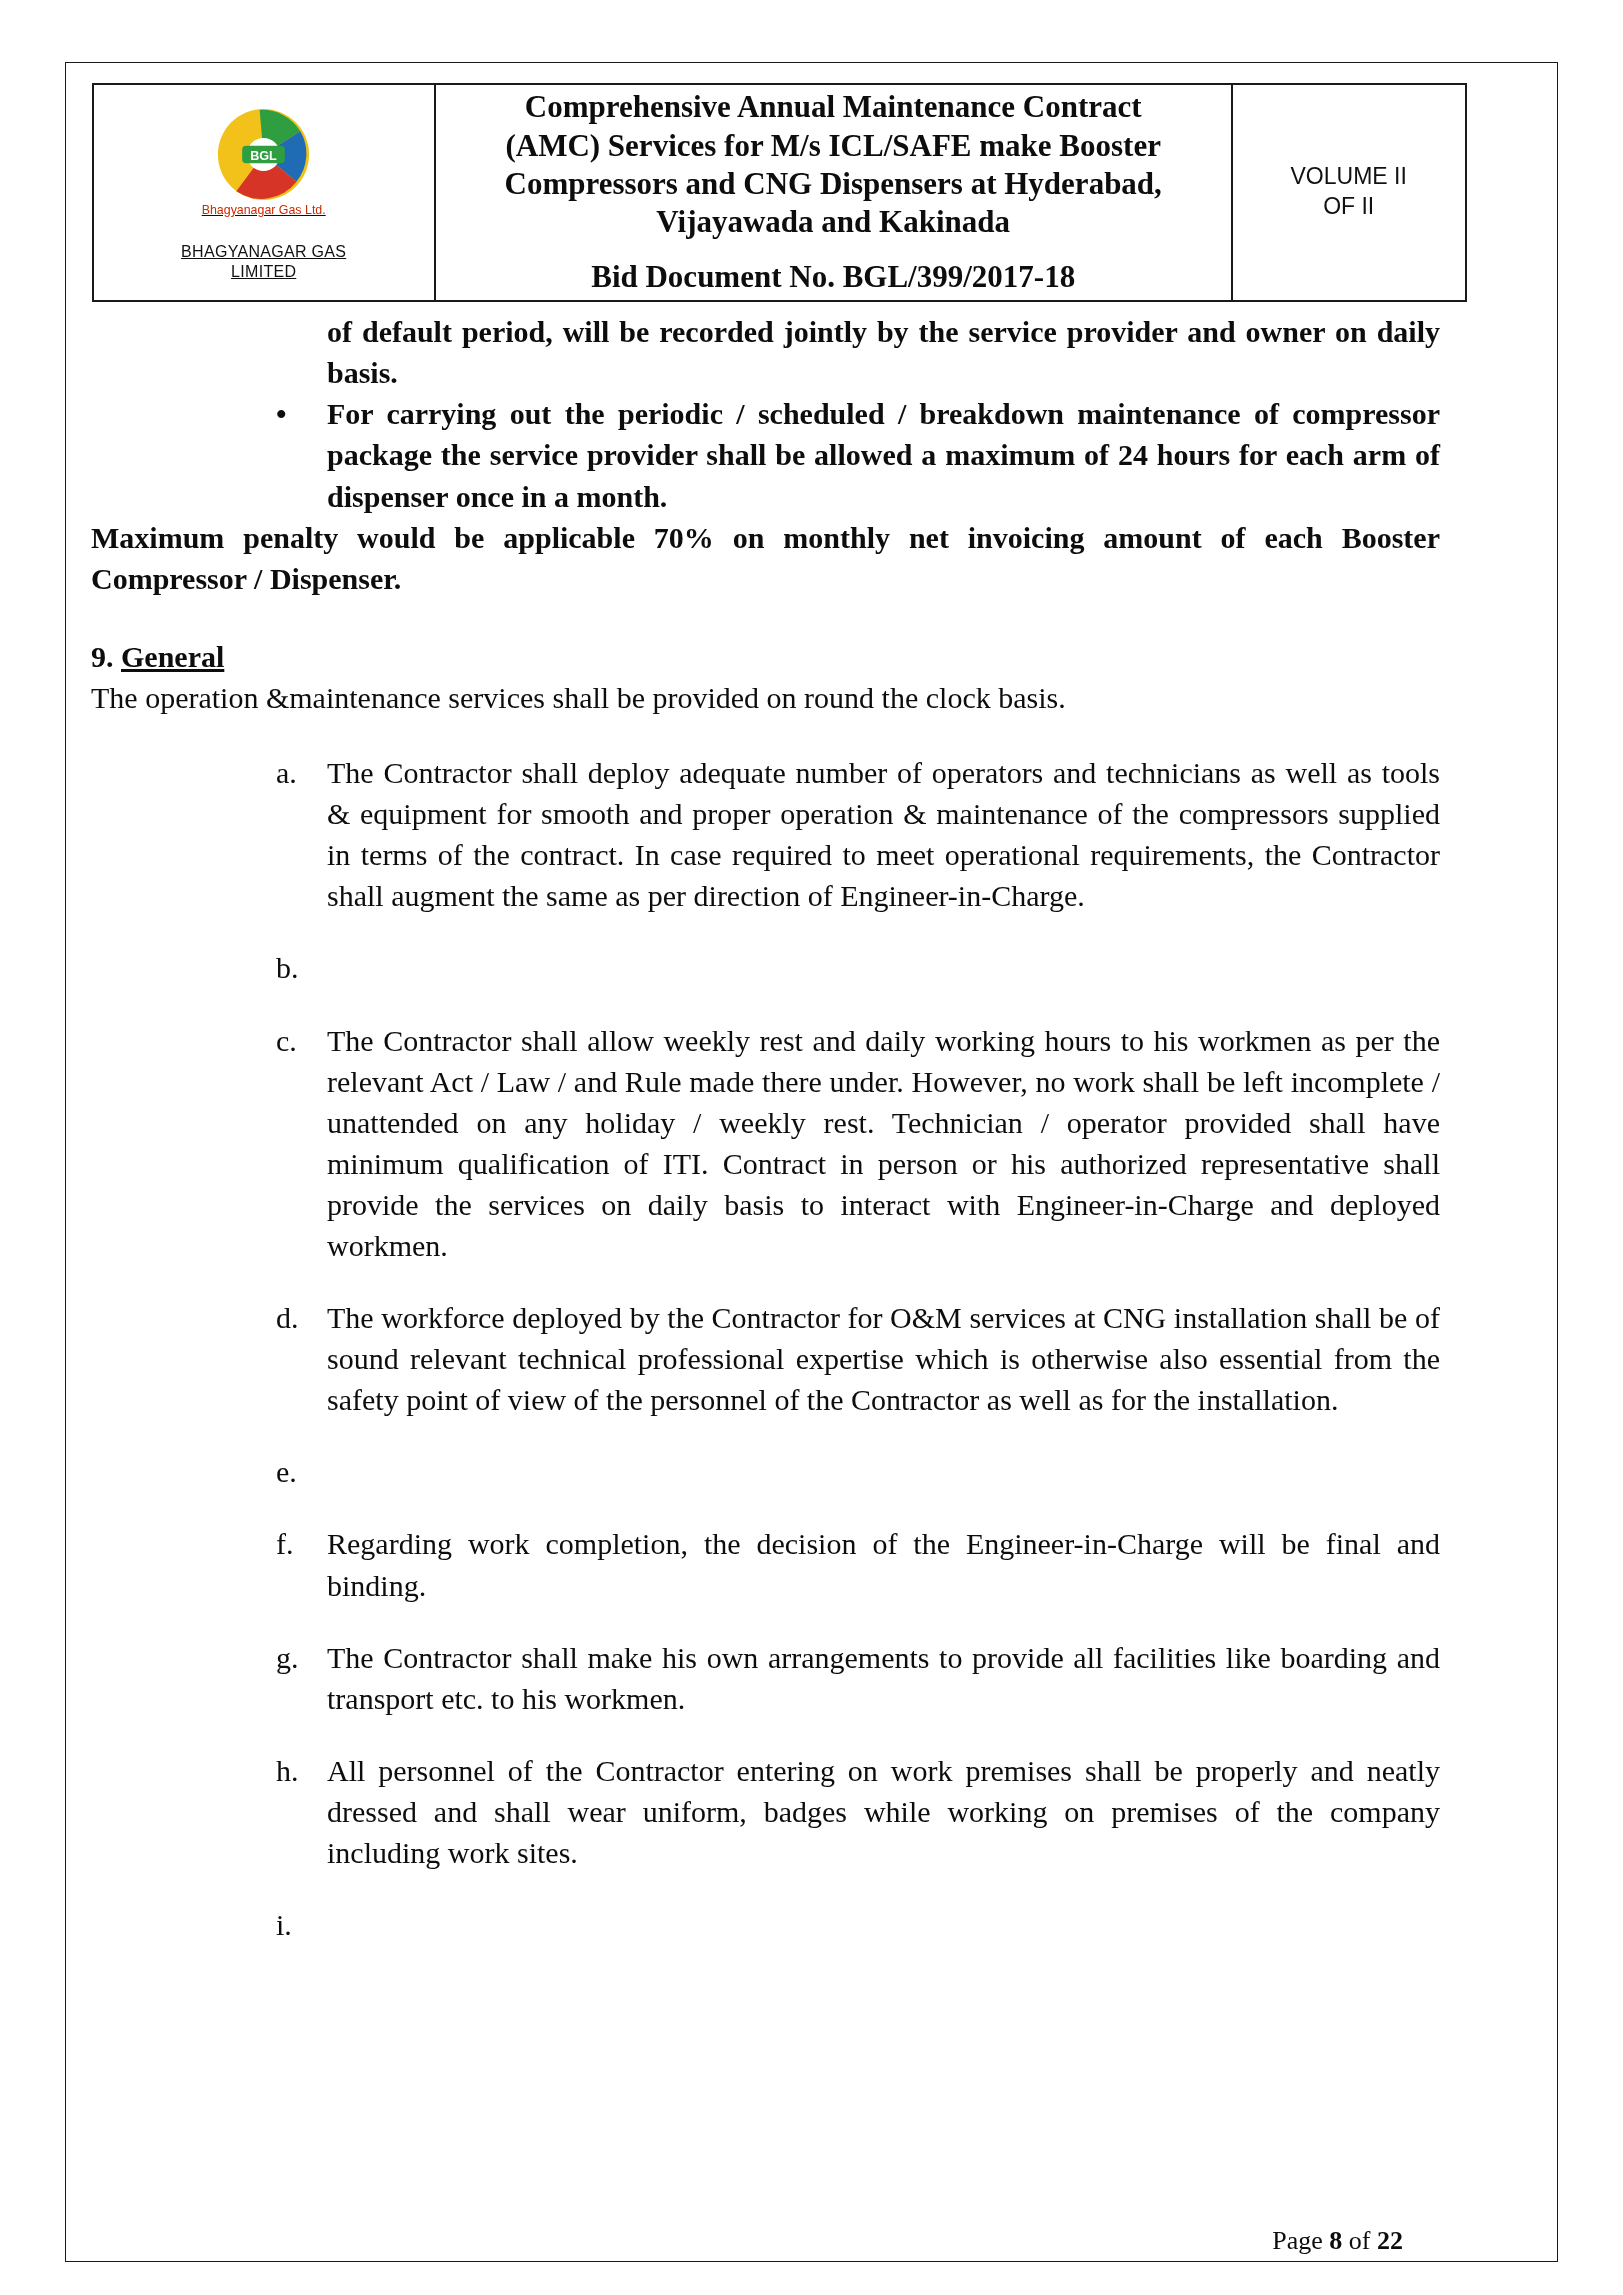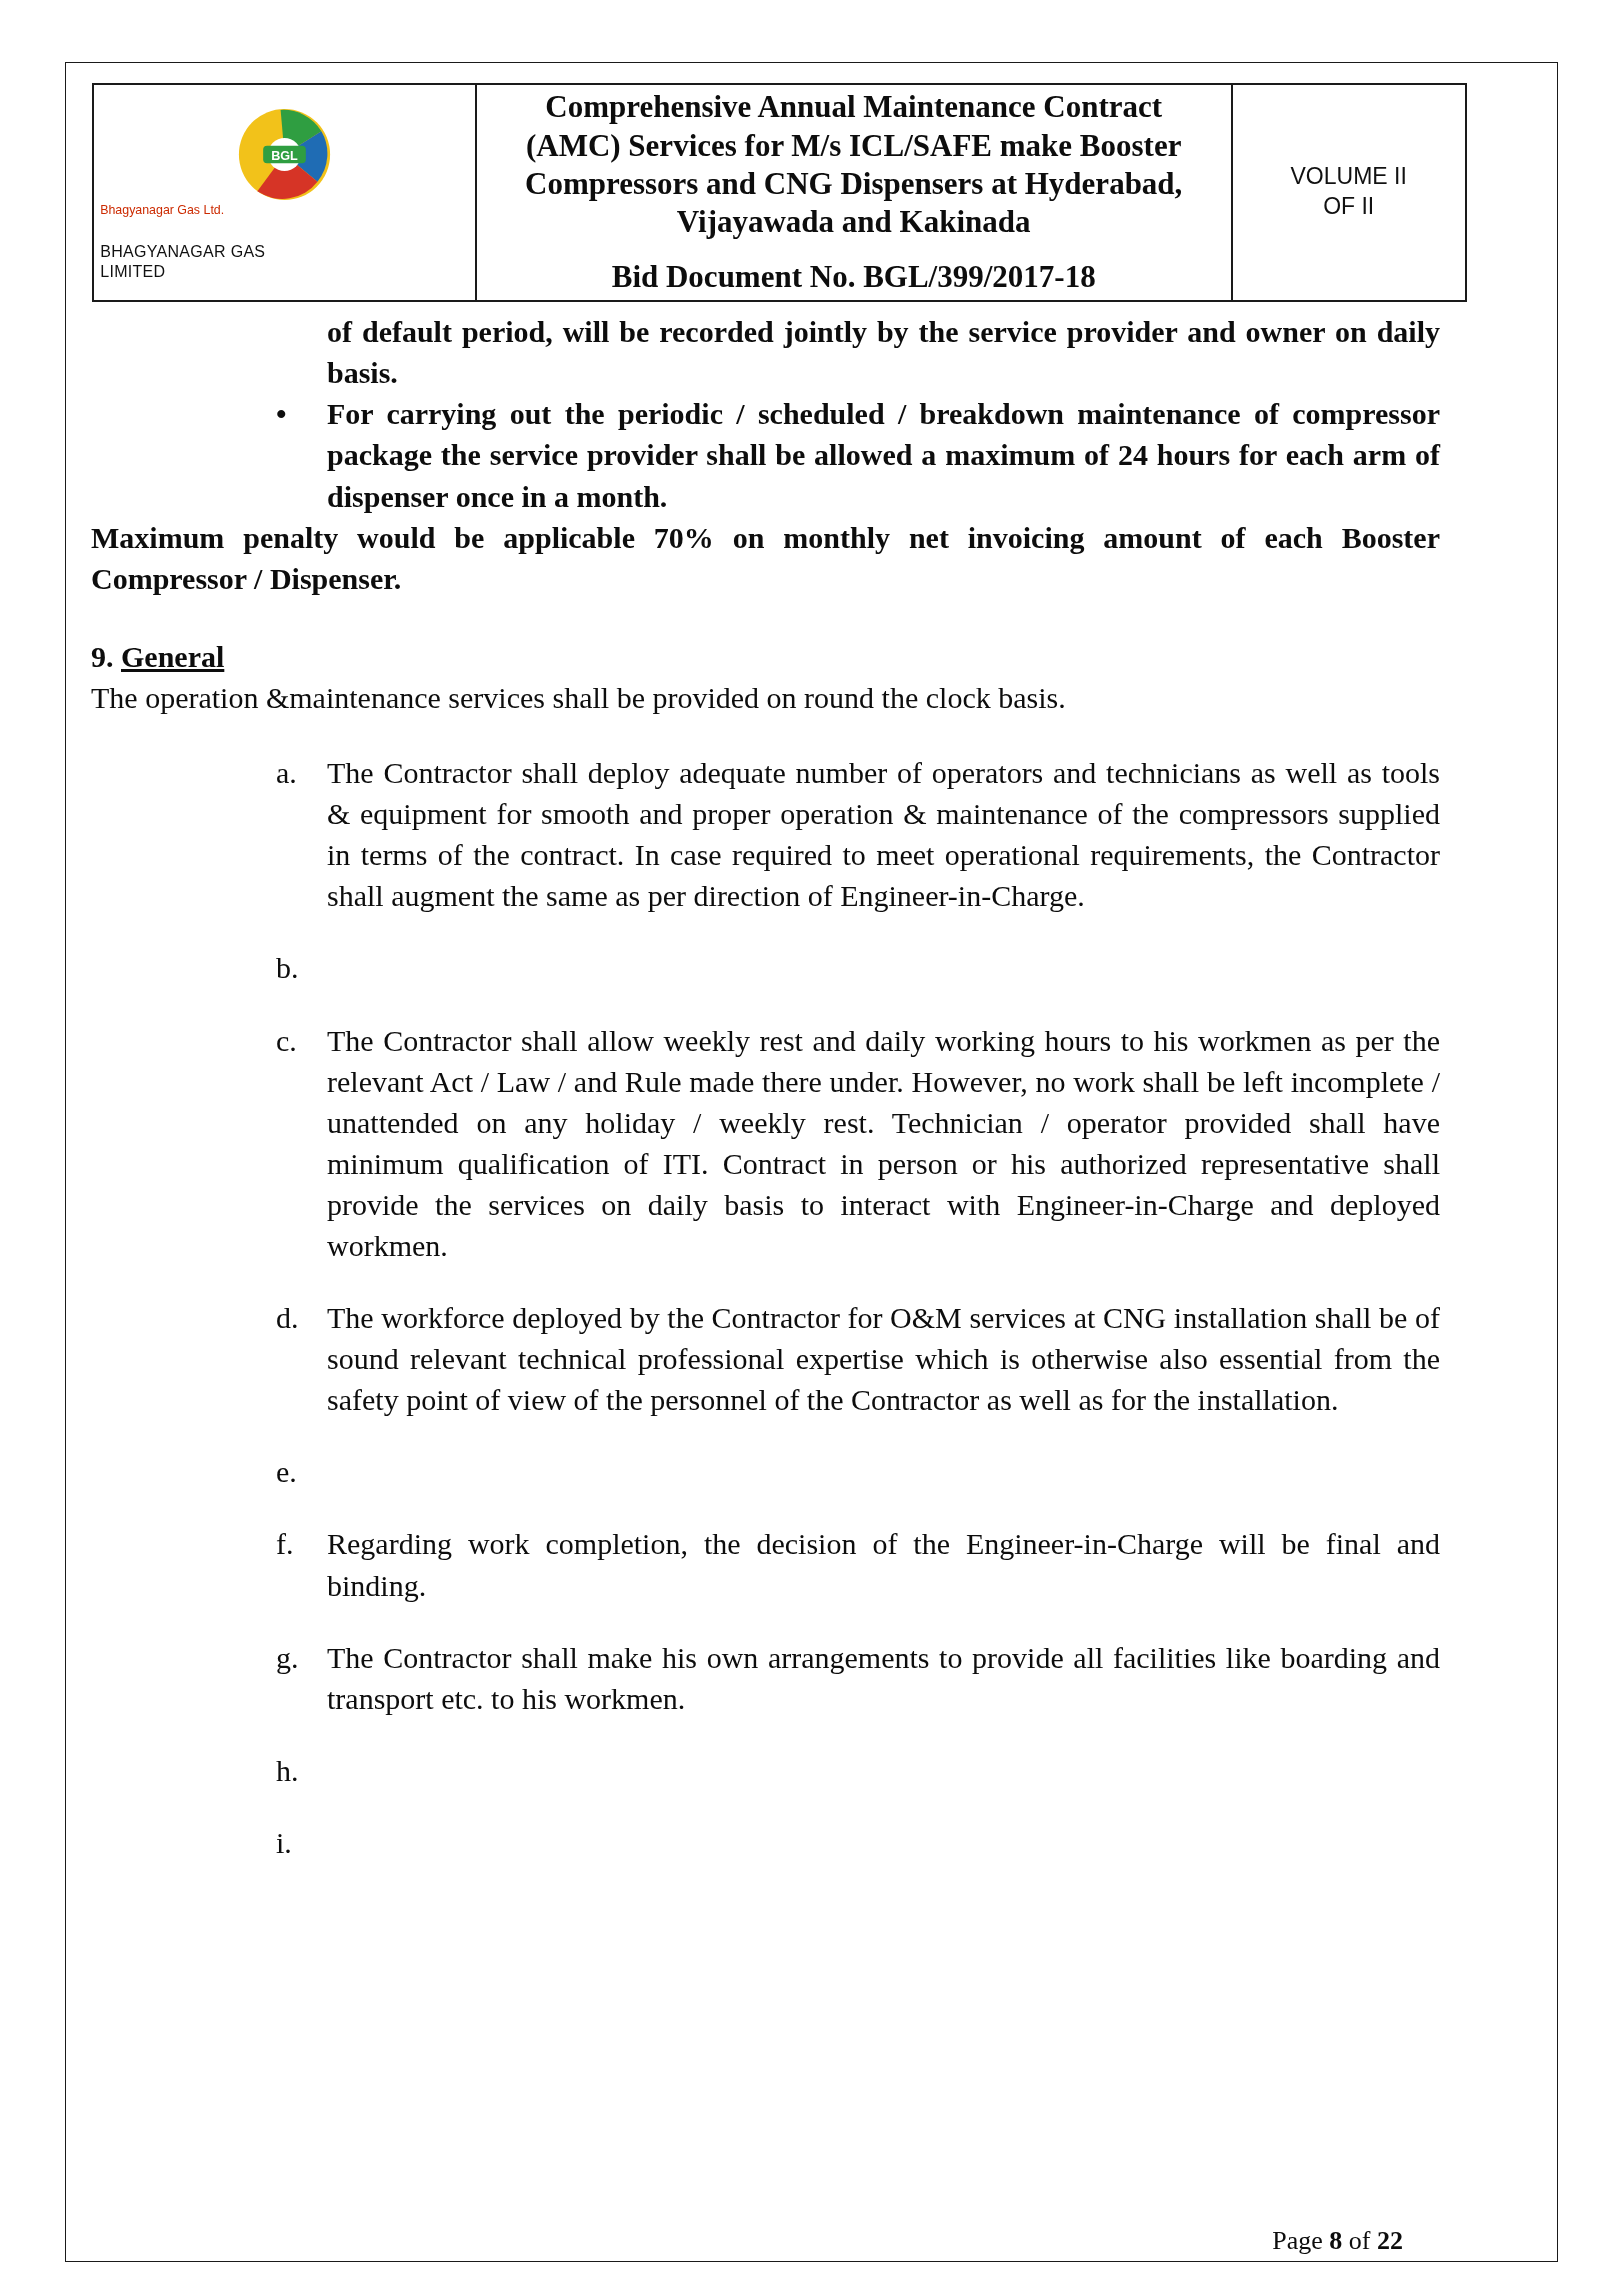--- a/index.html
+++ b/index.html
@@ -29,23 +29,24 @@
     border-collapse: collapse;
     table-layout: fixed;
     margin: 0 0 9.2px 0.7px;
   }
   .header-table td {
     border: 2px solid var(--border, #1a1a1a);
     vertical-align: middle;
     padding: 3.9px 6.5px;
   }
   .cell-logo {
-    width: 383px;
-    text-align: left;
+    width: 342px;
+    text-align: center;
     font-family: "Liberation Sans", sans-serif;
+    text-decoration: underline;
   }
   .logo-mark { width: 97px; height: 97px; display: block; margin: 2.6px auto 0 auto; }
   .logo-tagline {
     font-size: 12.4px;
     color: var(--logo-tagline-red, #cc2a00);
     margin: 1.3px 0 6.5px 0;
     line-height: 1.1;
   }
   .org-name {
     font-size: 16px;
@@ -196,20 +197,21 @@
         <div class="list-item">
           <span class="list-label">f.</span>
           <div class="list-text">Regarding work completion, the decision of the Engineer-in-Charge will be final and binding.</div>
         </div>
         <div class="list-item">
           <span class="list-label">g.</span>
           <div class="list-text">The Contractor shall make his own arrangements to provide all facilities like boarding and transport etc. to his workmen.</div>
         </div>
         <div class="list-item">
           <span class="list-label">h.</span>
+          <div class="list-text">All personnel of the Contractor entering on work premises shall be properly and neatly dressed and shall wear uniform, badges while working on premises of the company including work sites.</div>
         </div>
         <div class="list-item">
           <span class="list-label">i.</span>
         </div>
       </div>
 
     </div>
 
     <div class="footer"><span>Page </span><span class="b">8</span><span> of </span><span class="b">22</span></div>
 

